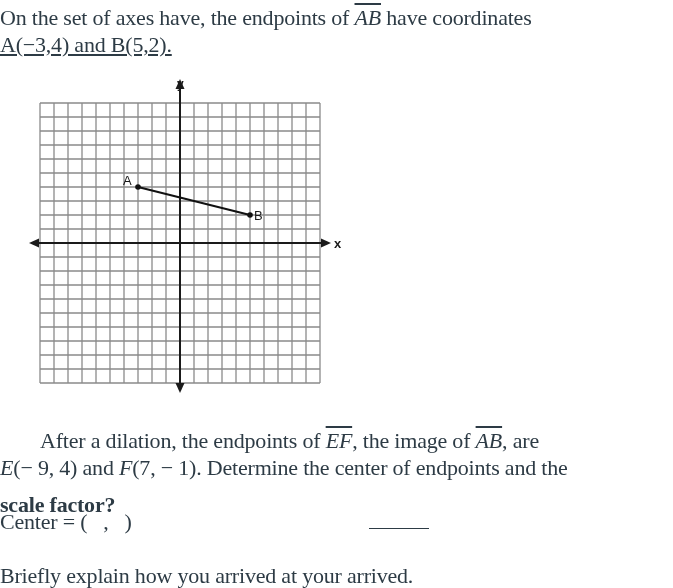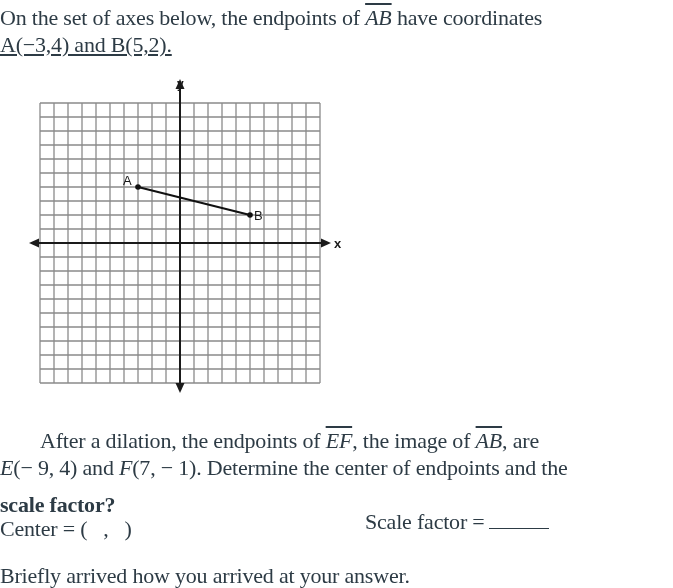--- a/index.html
+++ b/index.html
@@ -8,21 +8,21 @@
   .line { position:absolute; left:0; font-size:22px; line-height:27px; white-space:nowrap; letter-spacing:-0.2px; }
   .ov { text-decoration:overline; font-style:italic; }
   .it { font-style:italic; }
   #graph { position:absolute; left:0; top:0; }
   .blank { display:inline-block; width:60px; border-bottom:1.5px solid #2d3b45; height:20px; vertical-align:baseline; margin-left:4px; }
 </style>
 </head>
 <body>
 
 <div class="line" style="top:4px;">
-  <span>On the set of axes below, the endpoints of </span><span class="ov">AB</span><span> have coordinates</span>
+  <span>On the set of axes have, the endpoints of </span><span class="ov">AB</span><span> have coordinates</span>
 </div>
 <div class="line" style="top:31px;text-decoration:underline;">A(−3,4) and B(5,2).</div>
 
 <svg id="graph" width="673" height="410">
   <g id="gridlines">
       <line x1="40" x2="40" y1="103" y2="383" stroke="#8a8a8a" stroke-width="1.3"></line>
       <line x1="54" x2="54" y1="103" y2="383" stroke="#8a8a8a" stroke-width="1.3"></line>
       <line x1="68" x2="68" y1="103" y2="383" stroke="#8a8a8a" stroke-width="1.3"></line>
       <line x1="82" x2="82" y1="103" y2="383" stroke="#8a8a8a" stroke-width="1.3"></line>
       <line x1="96" x2="96" y1="103" y2="383" stroke="#8a8a8a" stroke-width="1.3"></line>
@@ -86,18 +86,18 @@
 </svg>
 
 <div class="line" style="top:427px;padding-left:40px;">
   <span>After a dilation, the endpoints of </span><span class="ov">EF</span><span>, the image of </span><span class="ov">AB</span><span>, are</span>
 </div>
 <div class="line" style="top:454px;">
   <span class="it">E</span><span>(− 9, 4)</span><span> and </span><span class="it">F</span><span>(7, − 1)</span><span>.  Determine the center of endpoints and the</span>
 </div>
 <div class="line" style="top:491px;font-weight:bold;">scale factor?</div>
 
-<div class="line" style="top:508px; white-space:pre;margin-top:7px;">Center = (   ,   )</div>
+<div class="line" style="top:508px; white-space:pre;">Center = (   ,   )</div>
 <div class="line" style="top:508px; left:365px;">
-  <span>Scale factor =</span><span class="blank"></span>
+  <span class="blank"></span>
 </div>
 
-<div class="line" style="top:562px;">Briefly arrived how you arrived at your answer.</div>
+<div class="line" style="top:562px;">Briefly explain how you arrived at your arrived.</div>
 
 </body></html>

